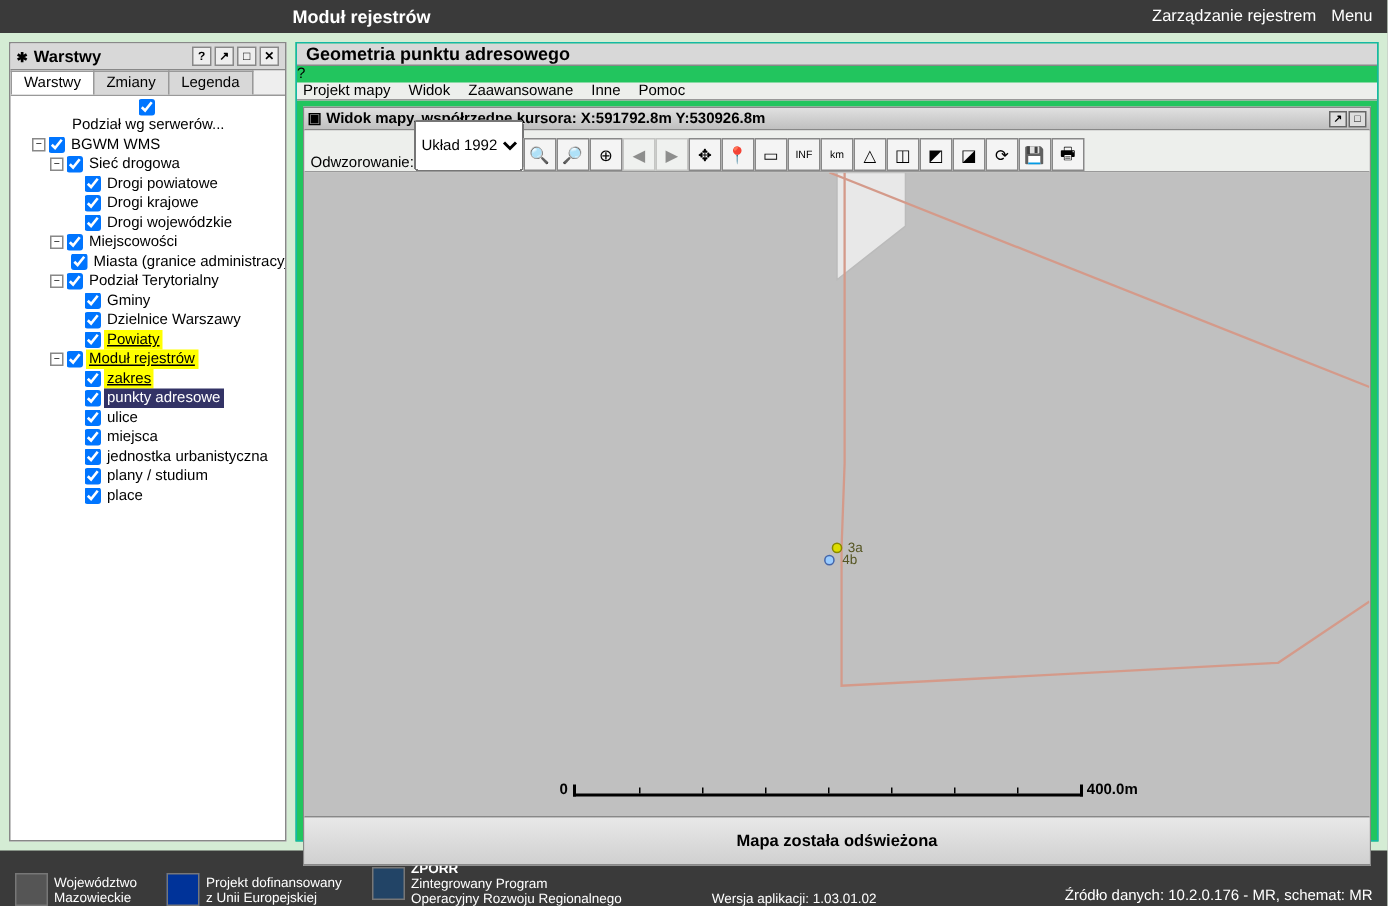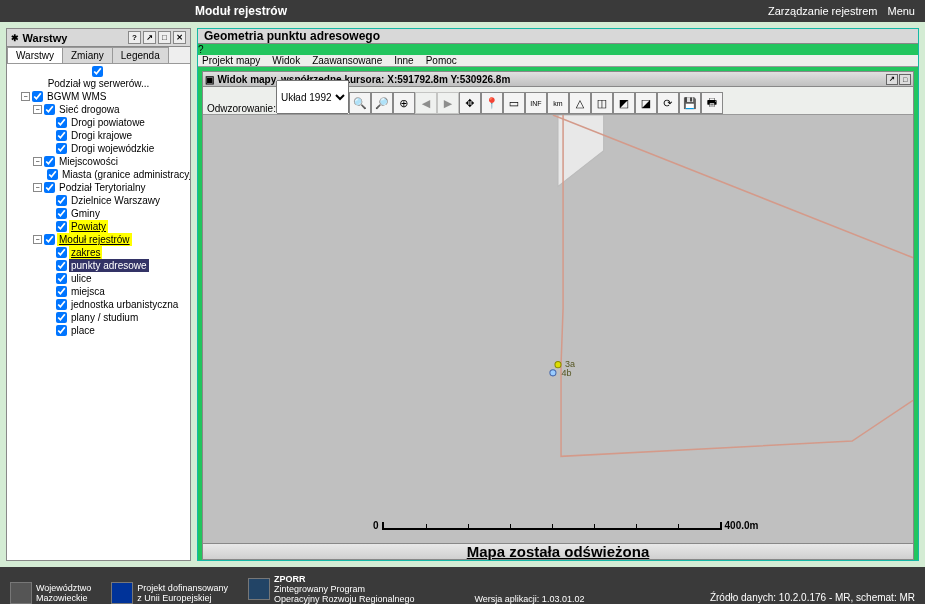--- a/index.html
+++ b/index.html
@@ -36,21 +36,21 @@
 .map-window { margin: 4px; border: 1px solid #888; flex: 1; display: flex; flex-direction: column; background: #fff; }
 .map-title { background: linear-gradient(#e0e0e0, #c0c0c0); border-bottom: 1px solid #888; height: 15px; display: flex; align-items: center; padding: 0 2px; font-size: 10px; font-weight: bold; }
 .map-title .win-icons { margin-left: auto; display: flex; gap: 1px; }
 .map-title .win-icons span { border: 1px solid #666; width: 12px; height: 11px; background: #ddd; font-size: 7px; display: flex; align-items: center; justify-content: center; cursor: pointer; }
 .toolbar { background: #edefec; border-bottom: 1px solid #999; height: 28px; display: flex; align-items: flex-end; padding: 0 4px; font-size: 10px; gap: 0; }
 .toolbar select { font-size: 10px; height: 34px; }
 .tool-btn { width: 22px; height: 22px; border: 1px solid #888; background: #f4f4f4; display: inline-flex; align-items: center; justify-content: center; cursor: pointer; font-size: 11px; }
 .map-canvas { flex: 1; background: #c0c0c0; position: relative; overflow: hidden; }
 .scale-bar { position: absolute; bottom: 12px; left: 170px; display: flex; align-items: center; color: #000; font-size: 10px; font-weight: bold; }
 .scale-line { width: 340px; height: 8px; border-left: 2px solid #000; border-right: 2px solid #000; border-bottom: 2px solid #000; position: relative; margin: 0 3px;}
-.status-bar { background: linear-gradient(#e8e8e8, #d0d0d0); border-top: 1px solid #888; height: 16px; display: flex; align-items: center; justify-content: center; font-size: 15px; font-weight: bold; text-decoration: underline; }
+.status-bar { background: linear-gradient(#e8e8e8, #d0d0d0); border-top: 1px solid #888; height: 32px; display: flex; align-items: center; justify-content: center; font-size: 11px; font-weight: bold; }
 .footer { background: #3a3a3a; color: #fff; height: 37px; display: flex; align-items: flex-end; padding: 0 10px; font-size: 9px; }
 .footer-block { display: flex; align-items: center; gap: 4px; margin-right: 20px; }
 .footer-icon { width: 22px; height: 22px; background: #555; border: 1px solid #777; }
 .footer .right { margin-left: auto; text-align: right; font-size: 10px; line-height: 13px; }
 .footer .version { margin-left: 40px; }
 .underline { text-decoration: underline; }
 .point-label { position: absolute; font-size: 9px; color: #552; }
 .road { stroke: #d49a8a; stroke-width: 1.5; fill: none; }
 .tick { width:1px; height:4px; background:#000; position:absolute; bottom:0; }
 </style>
@@ -123,26 +123,26 @@
           <span class="tree-label">Miasta (granice administracyjne)</span>
         </div>
       <div class="tree-item l2">
           <span class="expander">−</span>
           <input type="checkbox" class="cb" checked="" style="">
           <span class="tree-label">Podział Terytorialny</span>
         </div>
       <div class="tree-item l3">
           <span class="expander none"></span>
           <input type="checkbox" class="cb" checked="" style="">
+          <span class="tree-label">Gminy</span>
+        </div>
+      <div class="tree-item l3">
+          <span class="expander none"></span>
+          <input type="checkbox" class="cb" checked="" style="">
           <span class="tree-label">Dzielnice Warszawy</span>
-        </div>
-      <div class="tree-item l3">
-          <span class="expander none"></span>
-          <input type="checkbox" class="cb" checked="" style="">
-          <span class="tree-label">Gminy</span>
         </div>
       <div class="tree-item l3">
           <span class="expander none"></span>
           <input type="checkbox" class="cb" checked="" style="">
           <span class="tree-label hl-yellow">Powiaty</span>
         </div>
       <div class="tree-item l2">
           <span class="expander">−</span>
           <input type="checkbox" class="cb" checked="" style="">
           <span class="tree-label hl-yellow">Moduł rejestrów</span>

